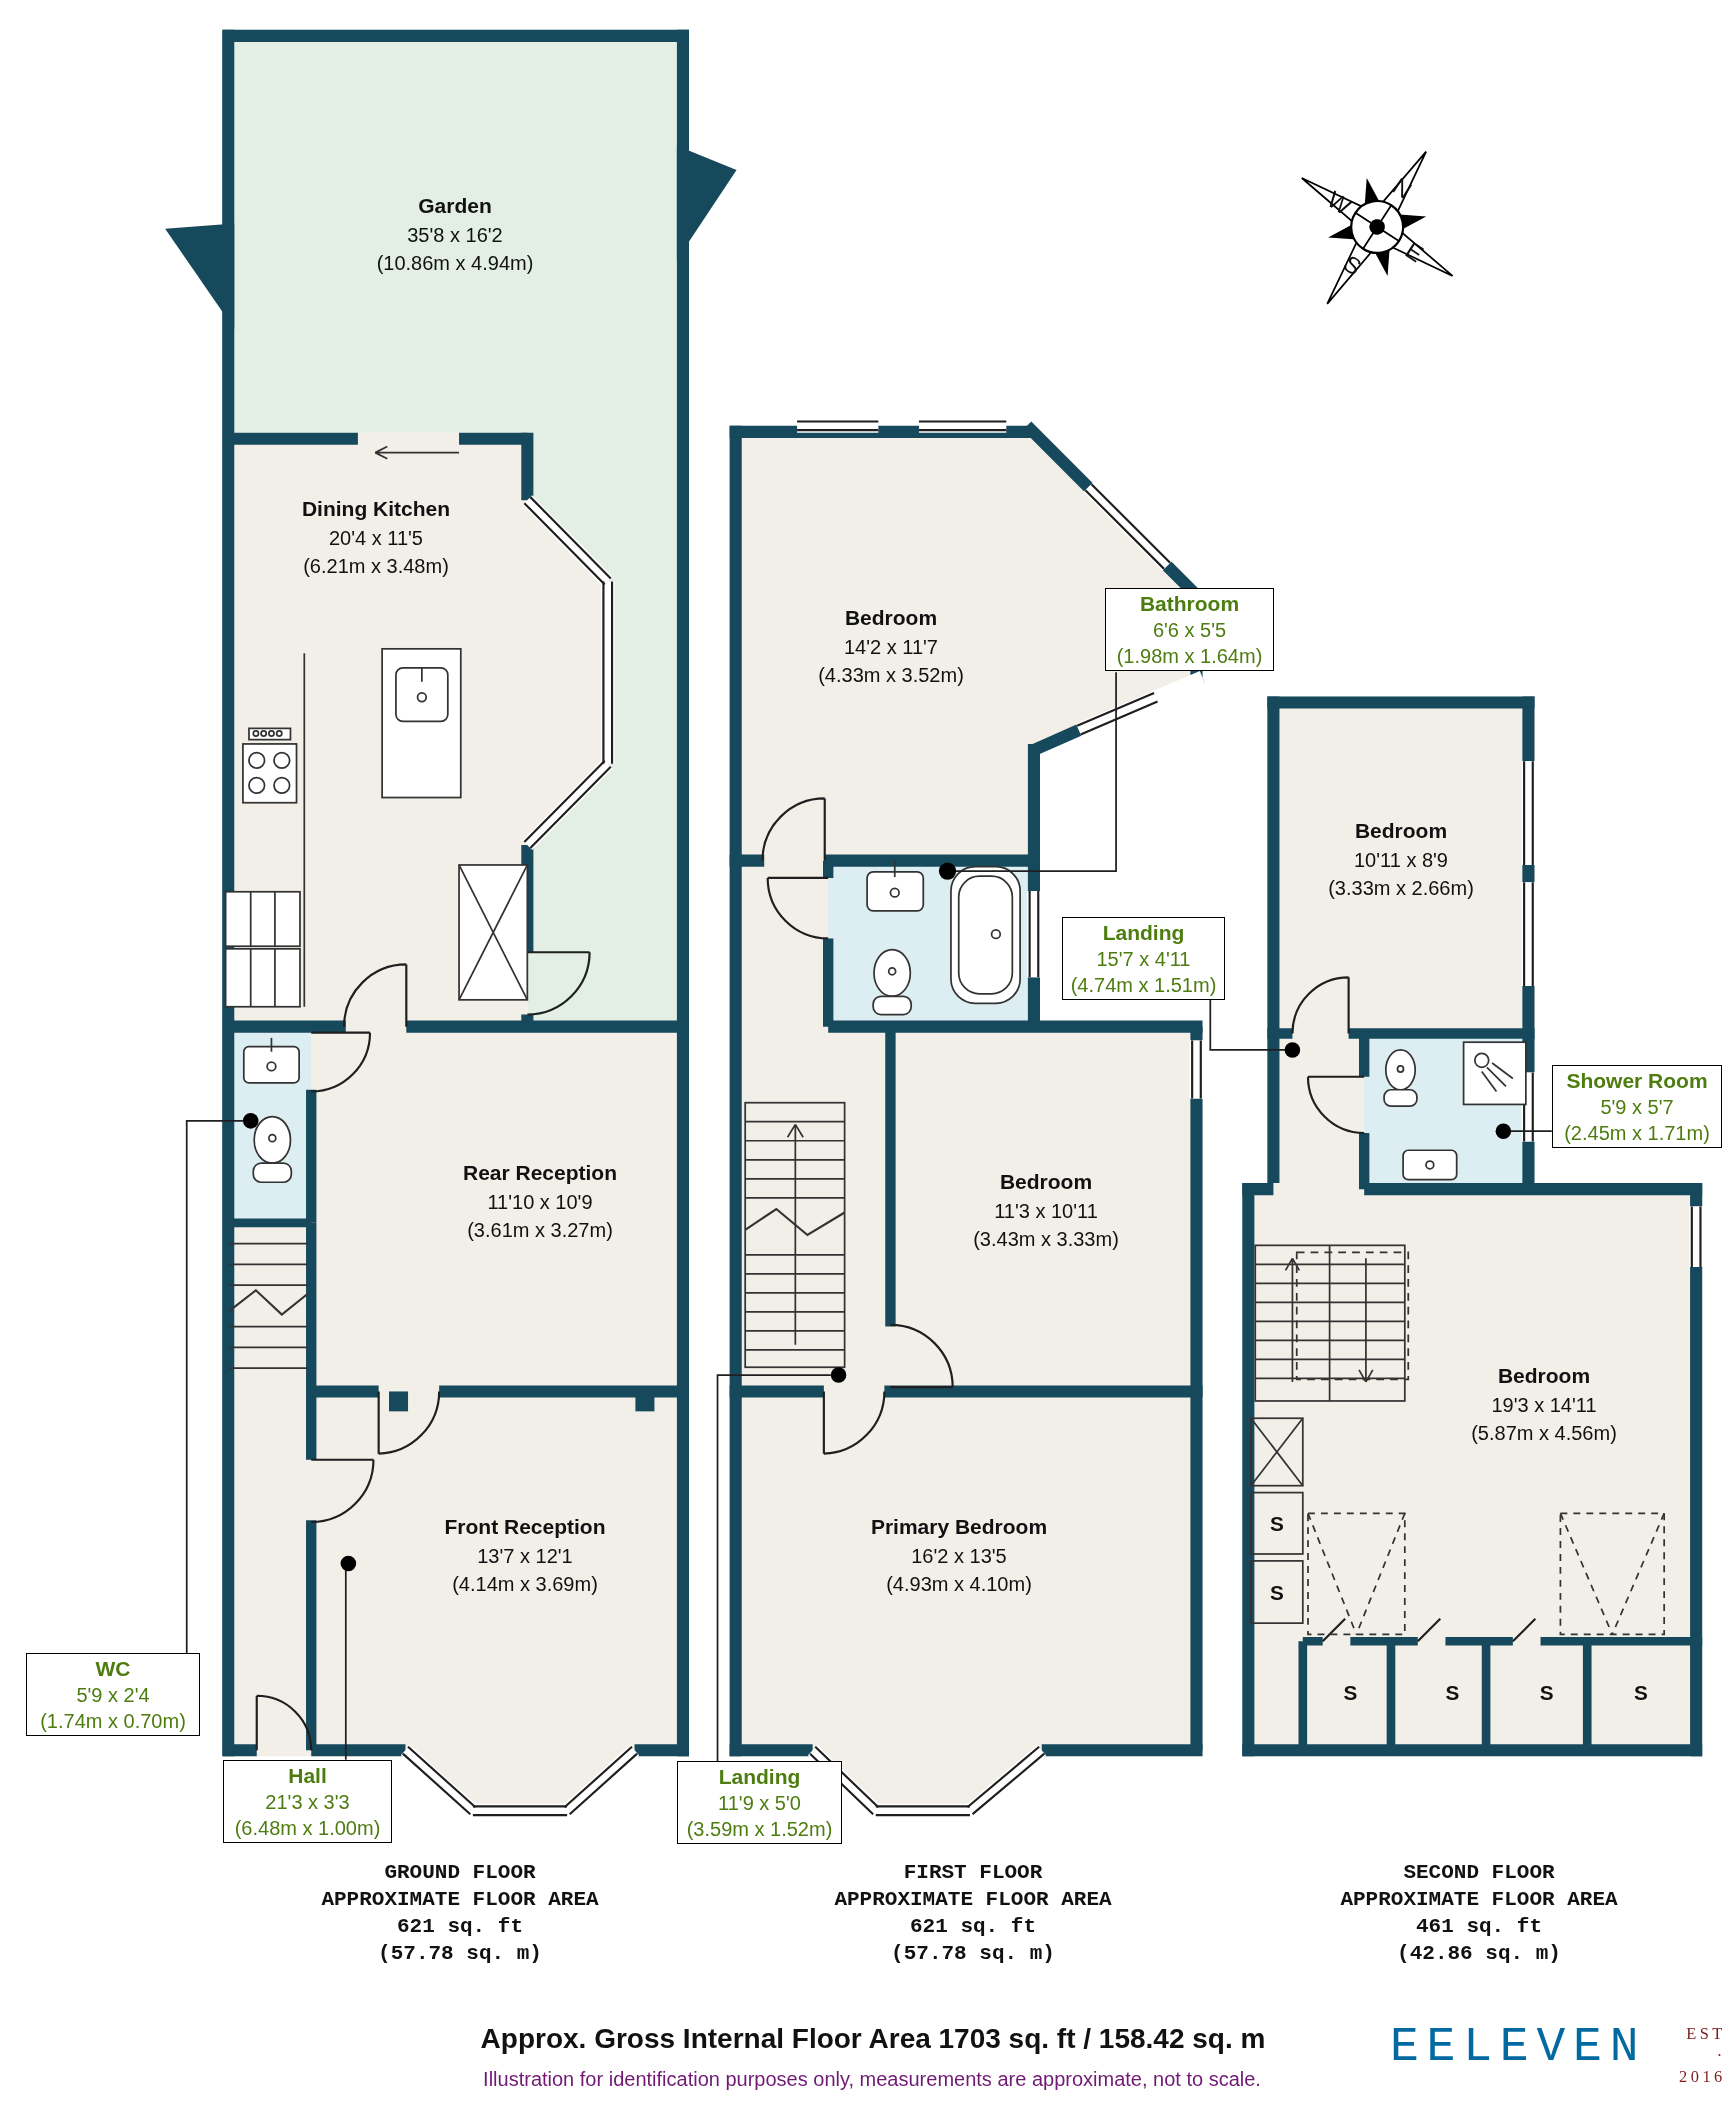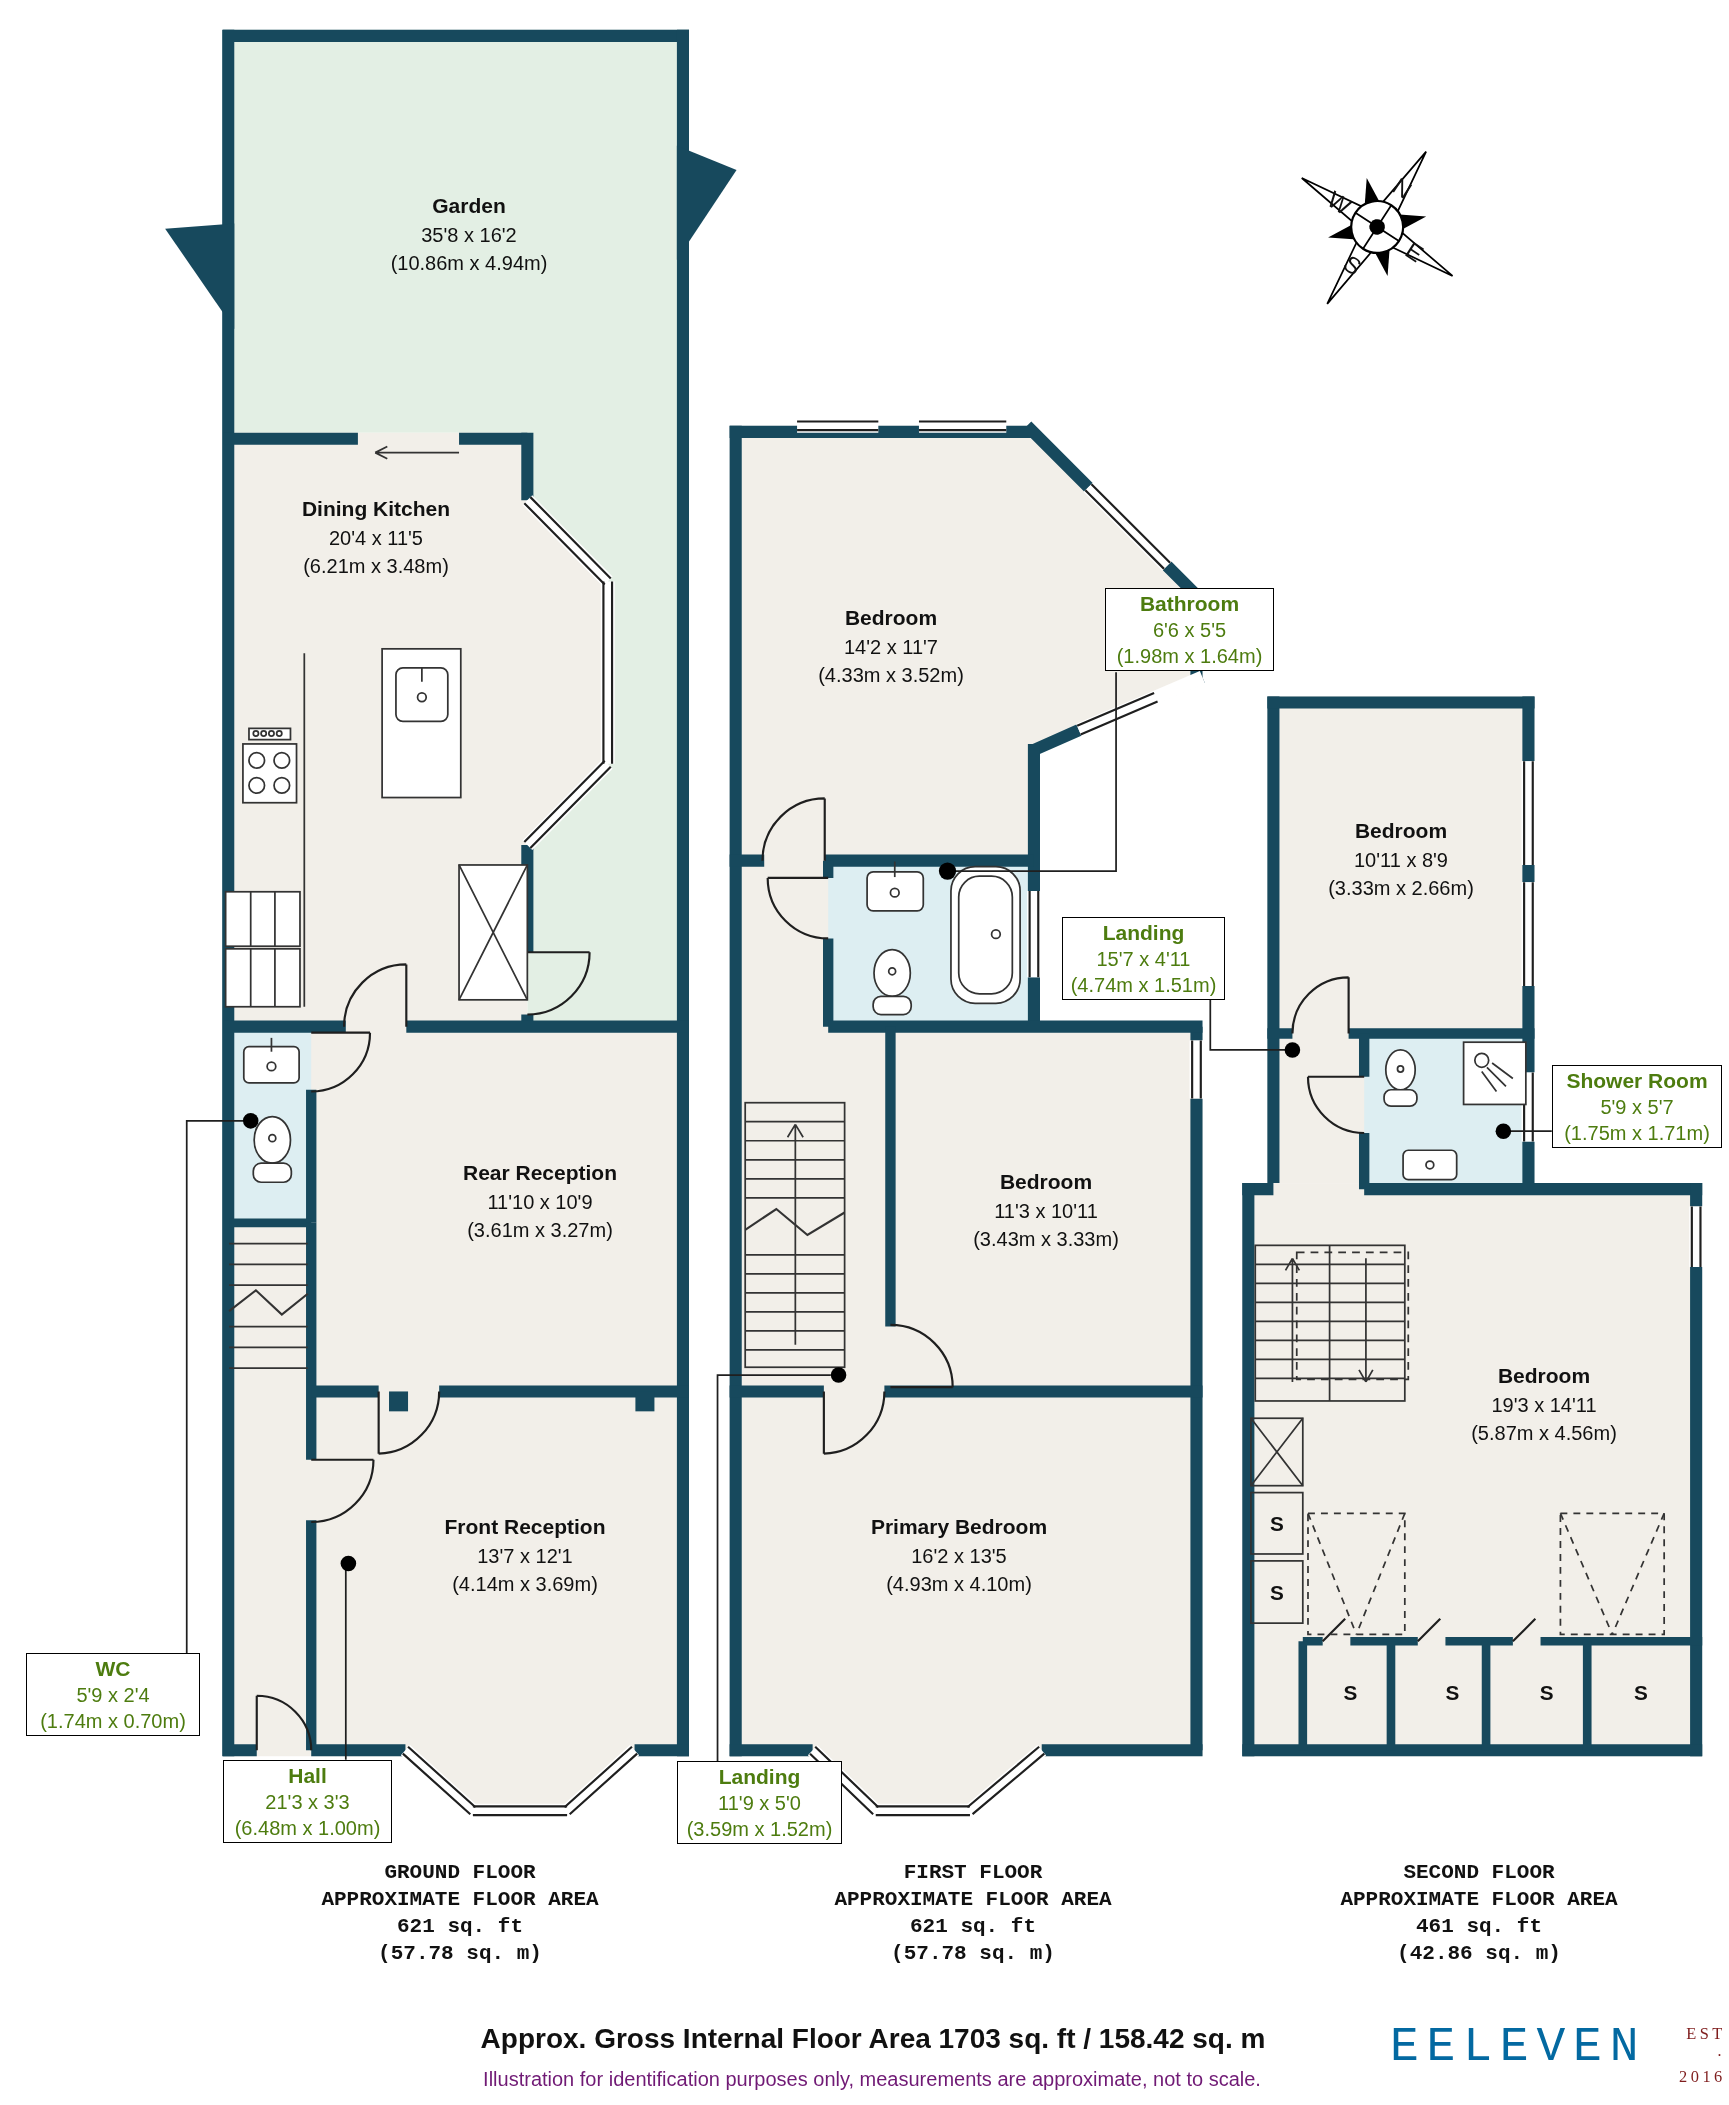--- a/index.html
+++ b/index.html
@@ -314,21 +314,21 @@
     <circle cx="0" cy="0" r="9" fill="#000"></circle>
     <g font-family="Liberation Sans,sans-serif" font-size="27" fill="#111" text-anchor="middle">
       <text x="0" y="-44">N</text>
       <text x="52" y="10">E</text>
       <text x="0" y="62">S</text>
       <text x="-52" y="10">W</text>
     </g>
   </g>
 </svg>
 
-  <div class="rlabel" style="left:469px;top:192px">
+  <div class="rlabel" style="left:455px;top:192px">
     <div class="nm">Garden</div>
     <div>35'8 x 16'2</div>
     <div>(10.86m x 4.94m)</div>
   </div>
   <div class="rlabel" style="left:376px;top:495px">
     <div class="nm">Dining Kitchen</div>
     <div>20'4 x 11'5</div>
     <div>(6.21m x 3.48m)</div>
   </div>
   <div class="rlabel" style="left:891px;top:604px">
@@ -373,21 +373,21 @@
     <div>(1.98m x 1.64m)</div>
   </div>
   <div class="blabel" style="left:1062px;top:917px;width:154px">
     <div class="nm">Landing</div>
     <div>15'7 x 4'11</div>
     <div>(4.74m x 1.51m)</div>
   </div>
   <div class="blabel" style="left:1552px;top:1065px;width:161px">
     <div class="nm">Shower Room</div>
     <div>5'9 x 5'7</div>
-    <div>(1.75m x 1.71m)</div>
+    <div>(2.45m x 1.71m)</div>
   </div>
   <div class="blabel" style="left:26px;top:1653px;width:165px">
     <div class="nm">WC</div>
     <div>5'9 x 2'4</div>
     <div>(1.74m x 0.70m)</div>
   </div>
   <div class="blabel" style="left:223px;top:1760px;width:160px">
     <div class="nm">Hall</div>
     <div>21'3 x 3'3</div>
     <div>(6.48m x 1.00m)</div>

